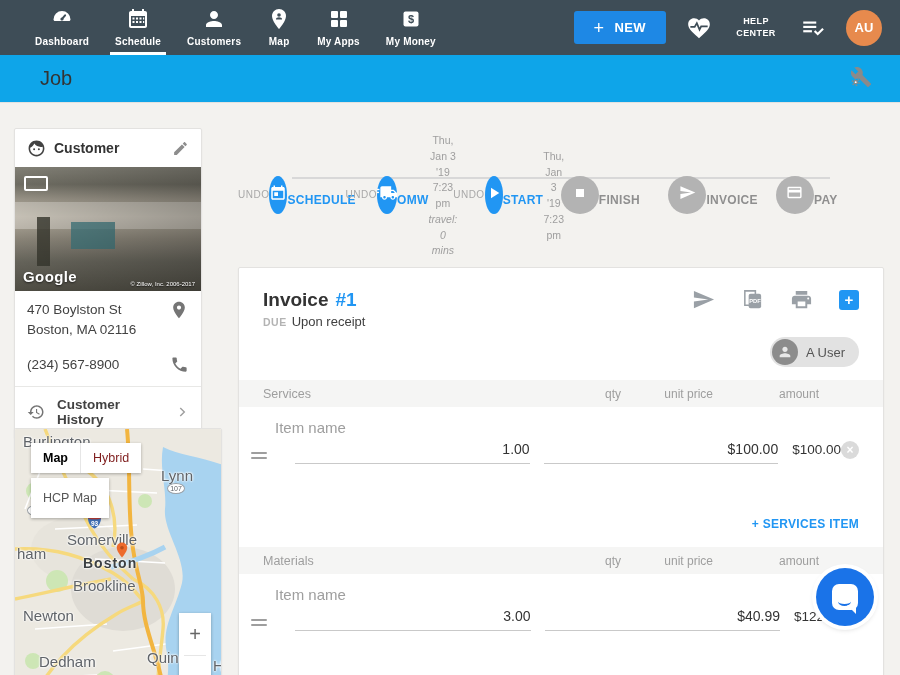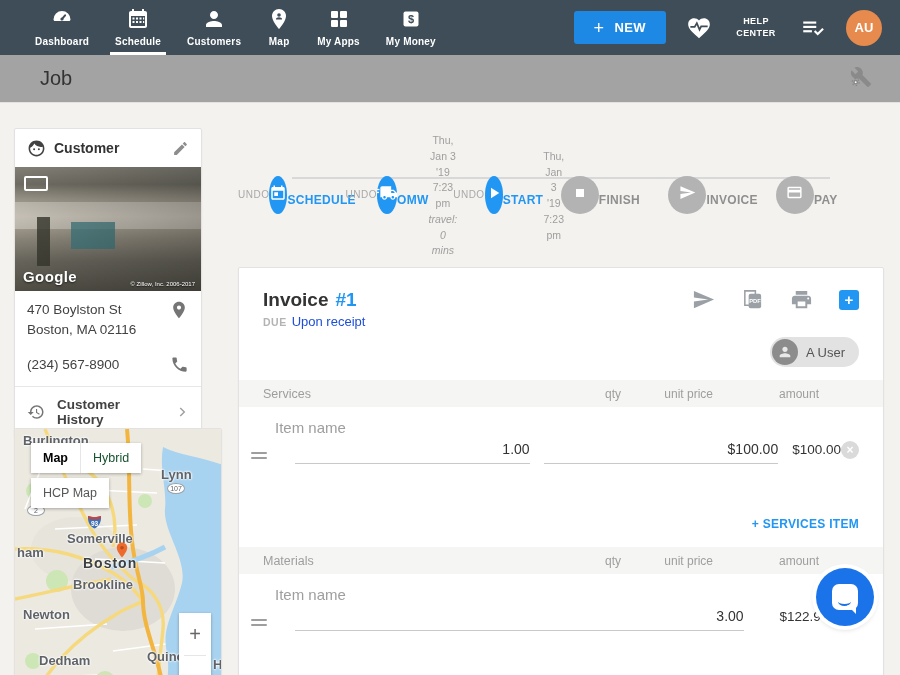--- a/index.html
+++ b/index.html
@@ -13,21 +13,21 @@
   .nav-item svg { display:block; }
   .nav-label { color:#fff; font-size:10px; font-weight:700; letter-spacing:.2px; white-space:nowrap; }
   .nav-item.active::after { content:""; position:absolute; left:8px; right:8px; bottom:0; height:3px; background:#ffffff; }
   .nav-right { margin-left:auto; display:flex; align-items:center; gap:20px; padding-right:18px; }
   .new-btn { display:flex; align-items:center; gap:10px; background:#1e88e5; color:#fff; border:none; border-radius:3px; height:33px; padding:0 20px; font-size:13px; font-weight:700; letter-spacing:.4px; cursor:pointer; font-family:inherit; }
   .new-btn .plus { font-size:18px; font-weight:400; line-height:1; }
   .help-center { color:#fff; font-size:9px; font-weight:700; letter-spacing:.4px; text-align:center; line-height:1.25; width:48px; }
   .avatar { width:36px; height:36px; border-radius:50%; background:#e78a4d; color:#fff; font-size:13px; font-weight:700; display:flex; align-items:center; justify-content:center; cursor:pointer; }
 
   
-  .pagebar { position:absolute; top:55px; left:0; right:0; height:48px; background:#a3a3a3; border-bottom:1px solid #e2e2e0; display:flex; align-items:center; padding:0 28px 0 40px; z-index:20; }
+  .pagebar { position:absolute; top:55px; left:0; right:0; height:48px; background:#0ea5e9; border-bottom:1px solid #e2e2e0; display:flex; align-items:center; padding:0 28px 0 40px; z-index:20; }
   .page-title { font-size:20px; color:#333; font-weight:400; }
   .pagebar-right { margin-left:auto; cursor:pointer; }
 
   
   .content { position:absolute; top:103px; left:0; right:0; bottom:0; overflow:hidden; }
   .card { background:#fff; border:1px solid #e3e2e0; border-radius:2px; box-shadow:0 1px 2px rgba(0,0,0,.06); }
 
   
   .customer-card { position:absolute; left:14px; top:25px; width:188px; }
   .cc-header { height:38px; display:flex; align-items:center; padding:0 12px; gap:8px; }
@@ -52,26 +52,26 @@
   .cc-row { display:flex; align-items:flex-start; padding:9px 12px 7px; }
   .cc-row .txt { flex:1; font-size:13.5px; color:#424242; line-height:1.45; }
   .cc-row .ric { margin-left:8px; margin-top:0; }
   .cc-history { display:flex; align-items:center; gap:12px; padding:10px 12px; border-top:1px solid #e8e8e6; margin-top:4px; cursor:pointer; }
   .cc-history .txt { flex:1; font-size:13.5px; font-weight:700; color:#424242; }
 
   
   .map-card { position:absolute; left:14px; top:325px; width:208px; height:285px; overflow:hidden; }
   .map-wrap { position:relative; width:208px; height:285px; background:#ece9e1; }
   .map-wrap svg.roads { position:absolute; inset:0; }
-  .map-label { position:absolute; font-size:13px; color:#5f6368; text-shadow:0 0 2px #fff,0 0 2px #fff,0 0 3px #fff; white-space:nowrap; z-index:4;font-weight:bold; }
+  .map-label { position:absolute; font-size:15px; color:#5f6368; text-shadow:0 0 2px #fff,0 0 2px #fff,0 0 3px #fff; white-space:nowrap; z-index:4; }
   .map-label.big { font-size:14px; font-weight:700; color:#3c4043; letter-spacing:1px; }
   .map-btns { position:absolute; left:16px; top:14px; display:flex; box-shadow:0 1px 3px rgba(0,0,0,.3); z-index:6; }
-  .map-btn { background:#fff; height:30px; display:flex; align-items:center; justify-content:center; padding:0 12px; font-size:12.5px; color:#14532d; cursor:pointer; }
+  .map-btn { background:#fff; height:30px; display:flex; align-items:center; justify-content:center; padding:0 12px; font-size:12.5px; color:#7f1d1d; cursor:pointer; }
   .map-btn.first { border-right:1px solid #e6e6e6; font-weight:700; color:#000; }
-  .map-btn-hcp { position:absolute; left:16px; top:49px; background:#fff; height:30px; display:flex; align-items:center; padding:0 12px; font-size:12.5px; color:#565656; box-shadow:0 1px 3px rgba(0,0,0,.3); z-index:6; cursor:pointer; }
+  .map-btn-hcp { position:absolute; left:16px; top:49px; background:#fff; height:40px; display:flex; align-items:center; padding:0 12px; font-size:12.5px; color:#565656; box-shadow:0 1px 3px rgba(0,0,0,.3); z-index:6; cursor:pointer; }
   .shield { position:absolute; z-index:4; background:#fff; border:1px solid #9aa0a6; border-radius:50%; font-size:7px; color:#5f6368; width:18px; height:11px; display:flex; align-items:center; justify-content:center; }
   .ishield { position:absolute; z-index:4; width:15px; height:16px; }
   .map-pin { position:absolute; z-index:5; }
   .zoom-ctl { position:absolute; right:12px; top:184px; width:32px; background:#fff; box-shadow:0 1px 3px rgba(0,0,0,.3); z-index:6; }
   .zoom-ctl .zb { height:42px; display:flex; align-items:center; justify-content:center; font-size:20px; color:#666; cursor:pointer; }
   .zoom-ctl .zdiv { height:1px; background:#e6e6e6; margin:0 5px; }
 
   
   .timeline { position:absolute; left:238px; top:27px; width:646px; height:130px; }
   .tl-line { position:absolute; left:54px; width:538px; top:47px; height:2px; background:#d8d8d8; }
@@ -91,21 +91,21 @@
   .invoice-card { position:absolute; left:238px; top:164px; width:646px; height:560px; }
   .inv-head { padding:20px 24px 0; }
   .inv-title-row { display:flex; align-items:center; }
   .inv-title { font-size:19px; font-weight:700; color:#333; }
   .inv-num { font-size:19px; font-weight:700; color:#2196f3; margin-left:7px; }
   .inv-icons { margin-left:auto; display:flex; align-items:center; gap:26px; }
   .inv-icons .ic { cursor:pointer; display:flex; }
   .add-sq { width:20px; height:20px; background:#2196f3; border-radius:3px; color:#fff; font-size:15px; font-weight:700; display:flex; align-items:center; justify-content:center; cursor:pointer; }
   .inv-due { margin-top:3px; font-size:13px; }
   .due-label { font-size:10.5px; font-weight:700; color:#b3b3b3; letter-spacing:.5px; margin-right:5px; }
-  .due-value { color:#1d4ed8; cursor:pointer; }
+  .due-value { color:#404040; cursor:pointer; }
   .chip-row { display:flex; justify-content:flex-end; margin-top:8px; }
   .chip { display:flex; align-items:center; background:#e2e2e2; border-radius:16px; height:30px; padding:0 14px 0 2px; gap:8px; cursor:pointer; }
   .chip-av { width:26px; height:26px; border-radius:50%; background:#8c8c8c; display:flex; align-items:center; justify-content:center; }
   .chip-name { font-size:13px; color:#555; }
 
   .band { margin-top:13px; background:#f5f5f4; height:27px; display:flex; align-items:center; padding:0 24px; }
   .band .bname { flex:1; font-size:12.5px; color:#9e9e9e; }
   .colh { font-size:12px; color:#9e9e9e; text-align:right; }
   .col-qty { width:64px; }
   .col-unit { width:78px; margin-left:14px; }
@@ -546,20 +546,21 @@
             <i></i>
           </div>
         <div class="item-main">
           <div class="flabel">Item name</div>
           <div class="fields">
             <div class="name-col">
               <input class="uline" readonly="" value="Widget" style="">
               <input class="uline desc" readonly="" placeholder="description (optional)" style="">
             </div>
             <input class="uline num fqty" readonly="" value="3.00" style="">
+            <input class="uline num funit" readonly="" value="$40.99" style="">
             <div class="famt">$122.97</div>
             <div class="fx"></div>
           </div>
         </div>
       </div>
       <div class="add-row" style="padding-top:12px;">
         <span class="add-link">+ MATERIALS ITEM</span>
       </div>
     </div>
 

